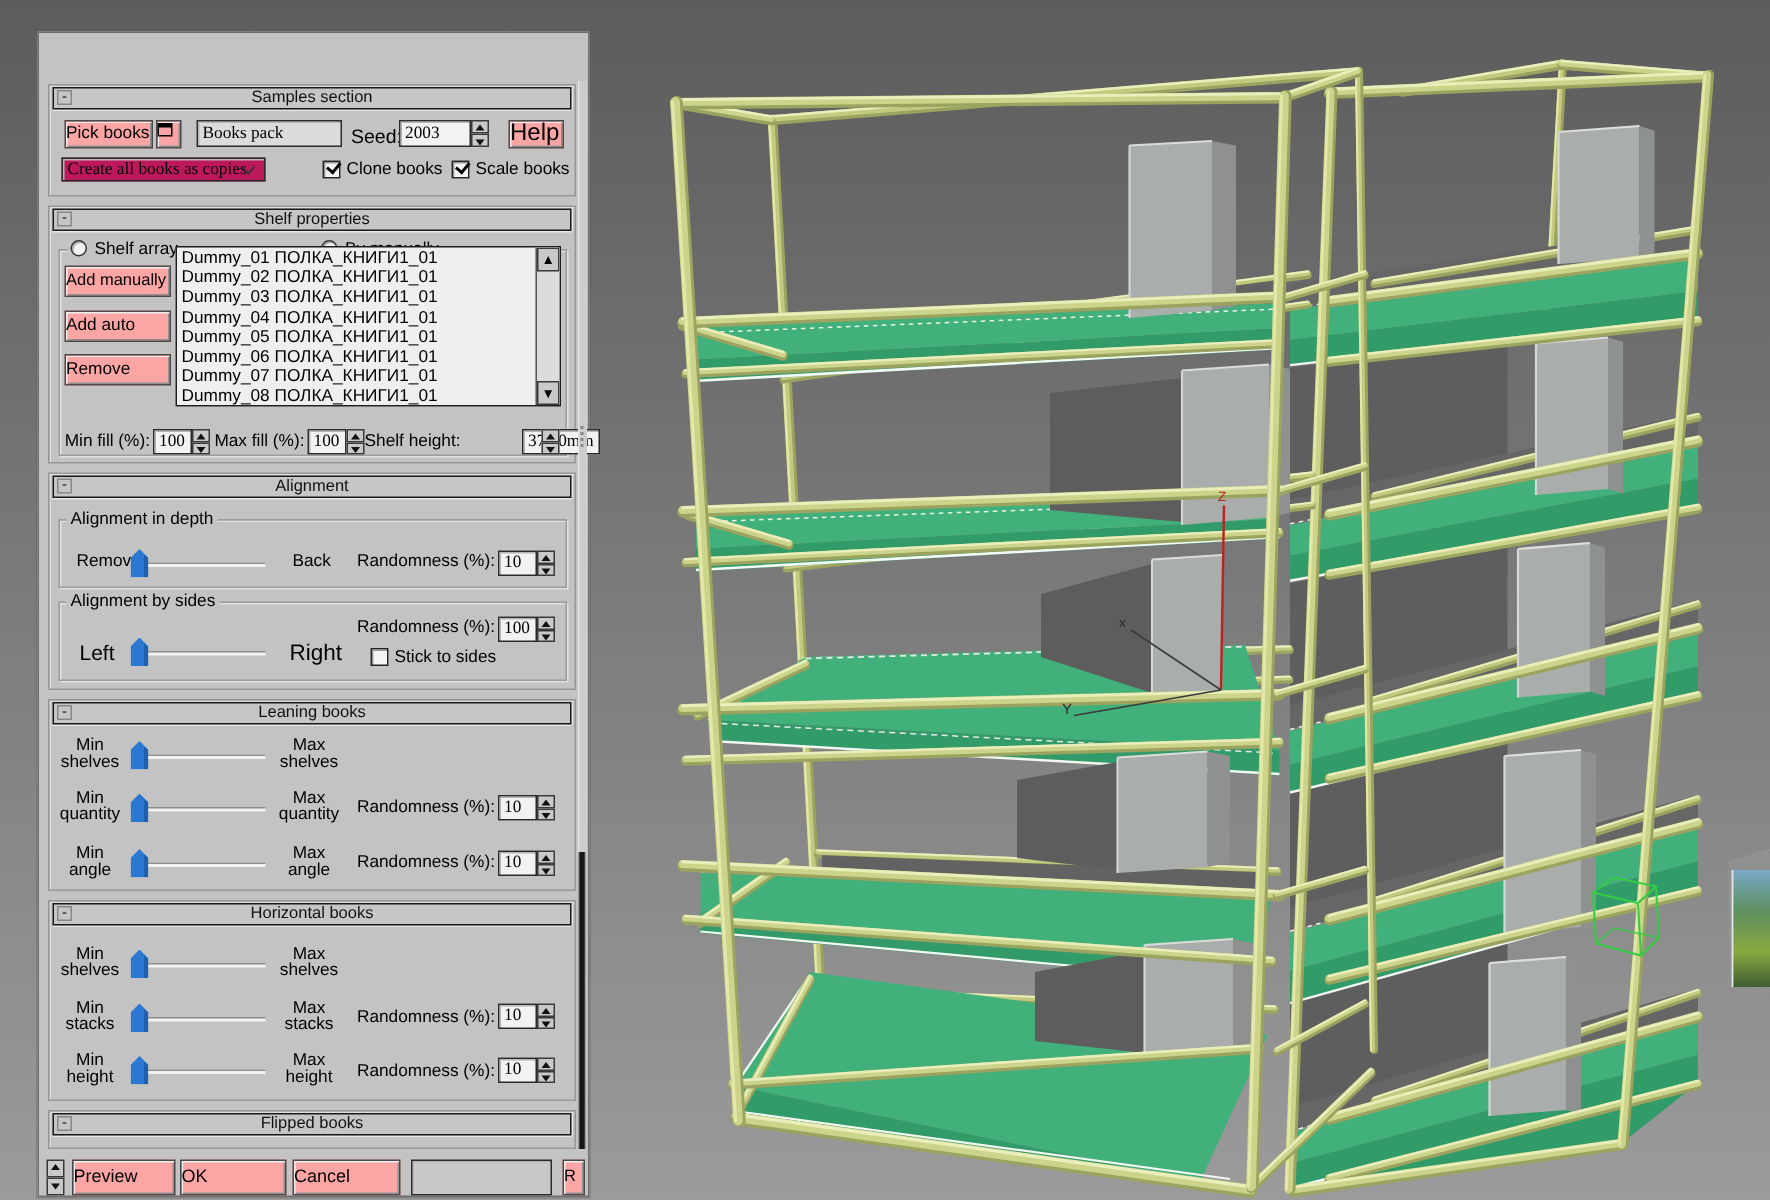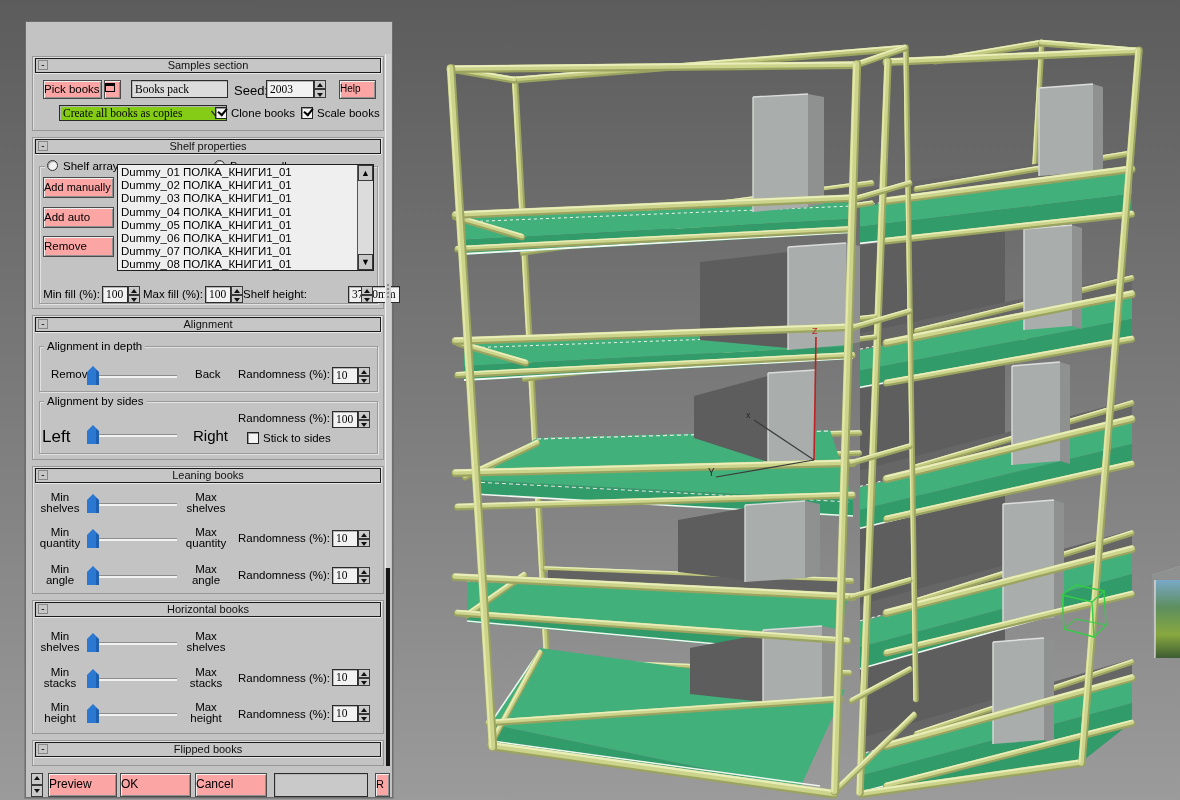--- a/index.html
+++ b/index.html
@@ -382,22 +382,22 @@
 <div class="lbl" style="left:204px;top:29px;font-size:13px">Seed:</div>
 <div class="field" style="left:236px;top:26px;width:48px;height:18px;line-height:16px;text-align:left;background:#f2f2f2;">2003</div>
 <div class="spin" style="left:284px;top:26px;height:18px">
           <div class="up" style="height:9.0px">
             <i></i>
           </div>
           <div class="dn" style="top:9.0px;height:9.0px">
             <i></i>
           </div>
         </div>
-<div class="btn" style="left:309px;top:26px;width:37px;height:19px;font-size:10px;line-height:16px">Help</div>
-<div class="field" style="left:29px;top:51px;width:168px;height:16px;line-height:14px;background:#84cc16">Create all books as copies
+<div class="btn" style="left:309px;top:26px;width:37px;height:19px;font-size:16px;line-height:16px">Help</div>
+<div class="field" style="left:11px;top:51px;width:136px;height:16px;line-height:14px;background:#be185d">Create all books as copies
 <svg class="abs" style="right:6px;top:4px" width="9" height="7" viewBox="0 0 9 7">
             <path d="M0.5,1 L4.5,6 L8.5,1" stroke="#333" stroke-width="1.3" fill="none"></path>
           </svg></div>
 <div class="chk on" style="left:185px;top:53px"></div>
 <div class="lbl" style="left:201px;top:53px;font-size:11.5px">Clone books</div>
 <div class="chk on" style="left:271px;top:53px"></div>
 <div class="lbl" style="left:287px;top:53px;font-size:11.5px">Scale books</div>
 <div class="rollout" style="top:83px;height:172px"></div>
         <div class="rhead" style="top:85px"><span class="minus">-</span>Shelf properties</div>
 <div class="grp" style="left:9px;top:112px;width:339px;height:138px"></div>
@@ -473,21 +473,21 @@
         <div class="spin" style="left:328px;top:313px;height:17px">
           <div class="up" style="height:8.5px">
             <i></i>
           </div>
           <div class="dn" style="top:8.5px;height:8.5px">
             <i></i>
           </div>
         </div>
 <div class="grp" style="left:9px;top:347px;width:339px;height:53px"></div>
 <div class="grplbl" style="left:14px;top:341px">Alignment by sides</div>
-<div class="lbl" style="left:12px;top:373px;font-size:17px">Left</div>
+<div class="lbl" style="left:23px;top:373px;font-size:14px">Left</div>
 <div class="track" style="left:68px;top:380px;width:79px"></div>
         <div class="handle" style="left:57px;top:371px"></div>
 <div class="lbl" style="left:163px;top:373px;font-size:15px">Right</div>
 <div class="lbl" style="left:140px;top:358px;width:160px;text-align:right;font-size:11.5px">Randomness (%):</div>
 <div class="field" style="left:302px;top:357px;width:26px;height:17px;line-height:15px;text-align:left;background:#f2f2f2;">100</div>
         <div class="spin" style="left:328px;top:357px;height:17px">
           <div class="up" style="height:8.5px">
             <i></i>
           </div>
           <div class="dn" style="top:8.5px;height:8.5px">

